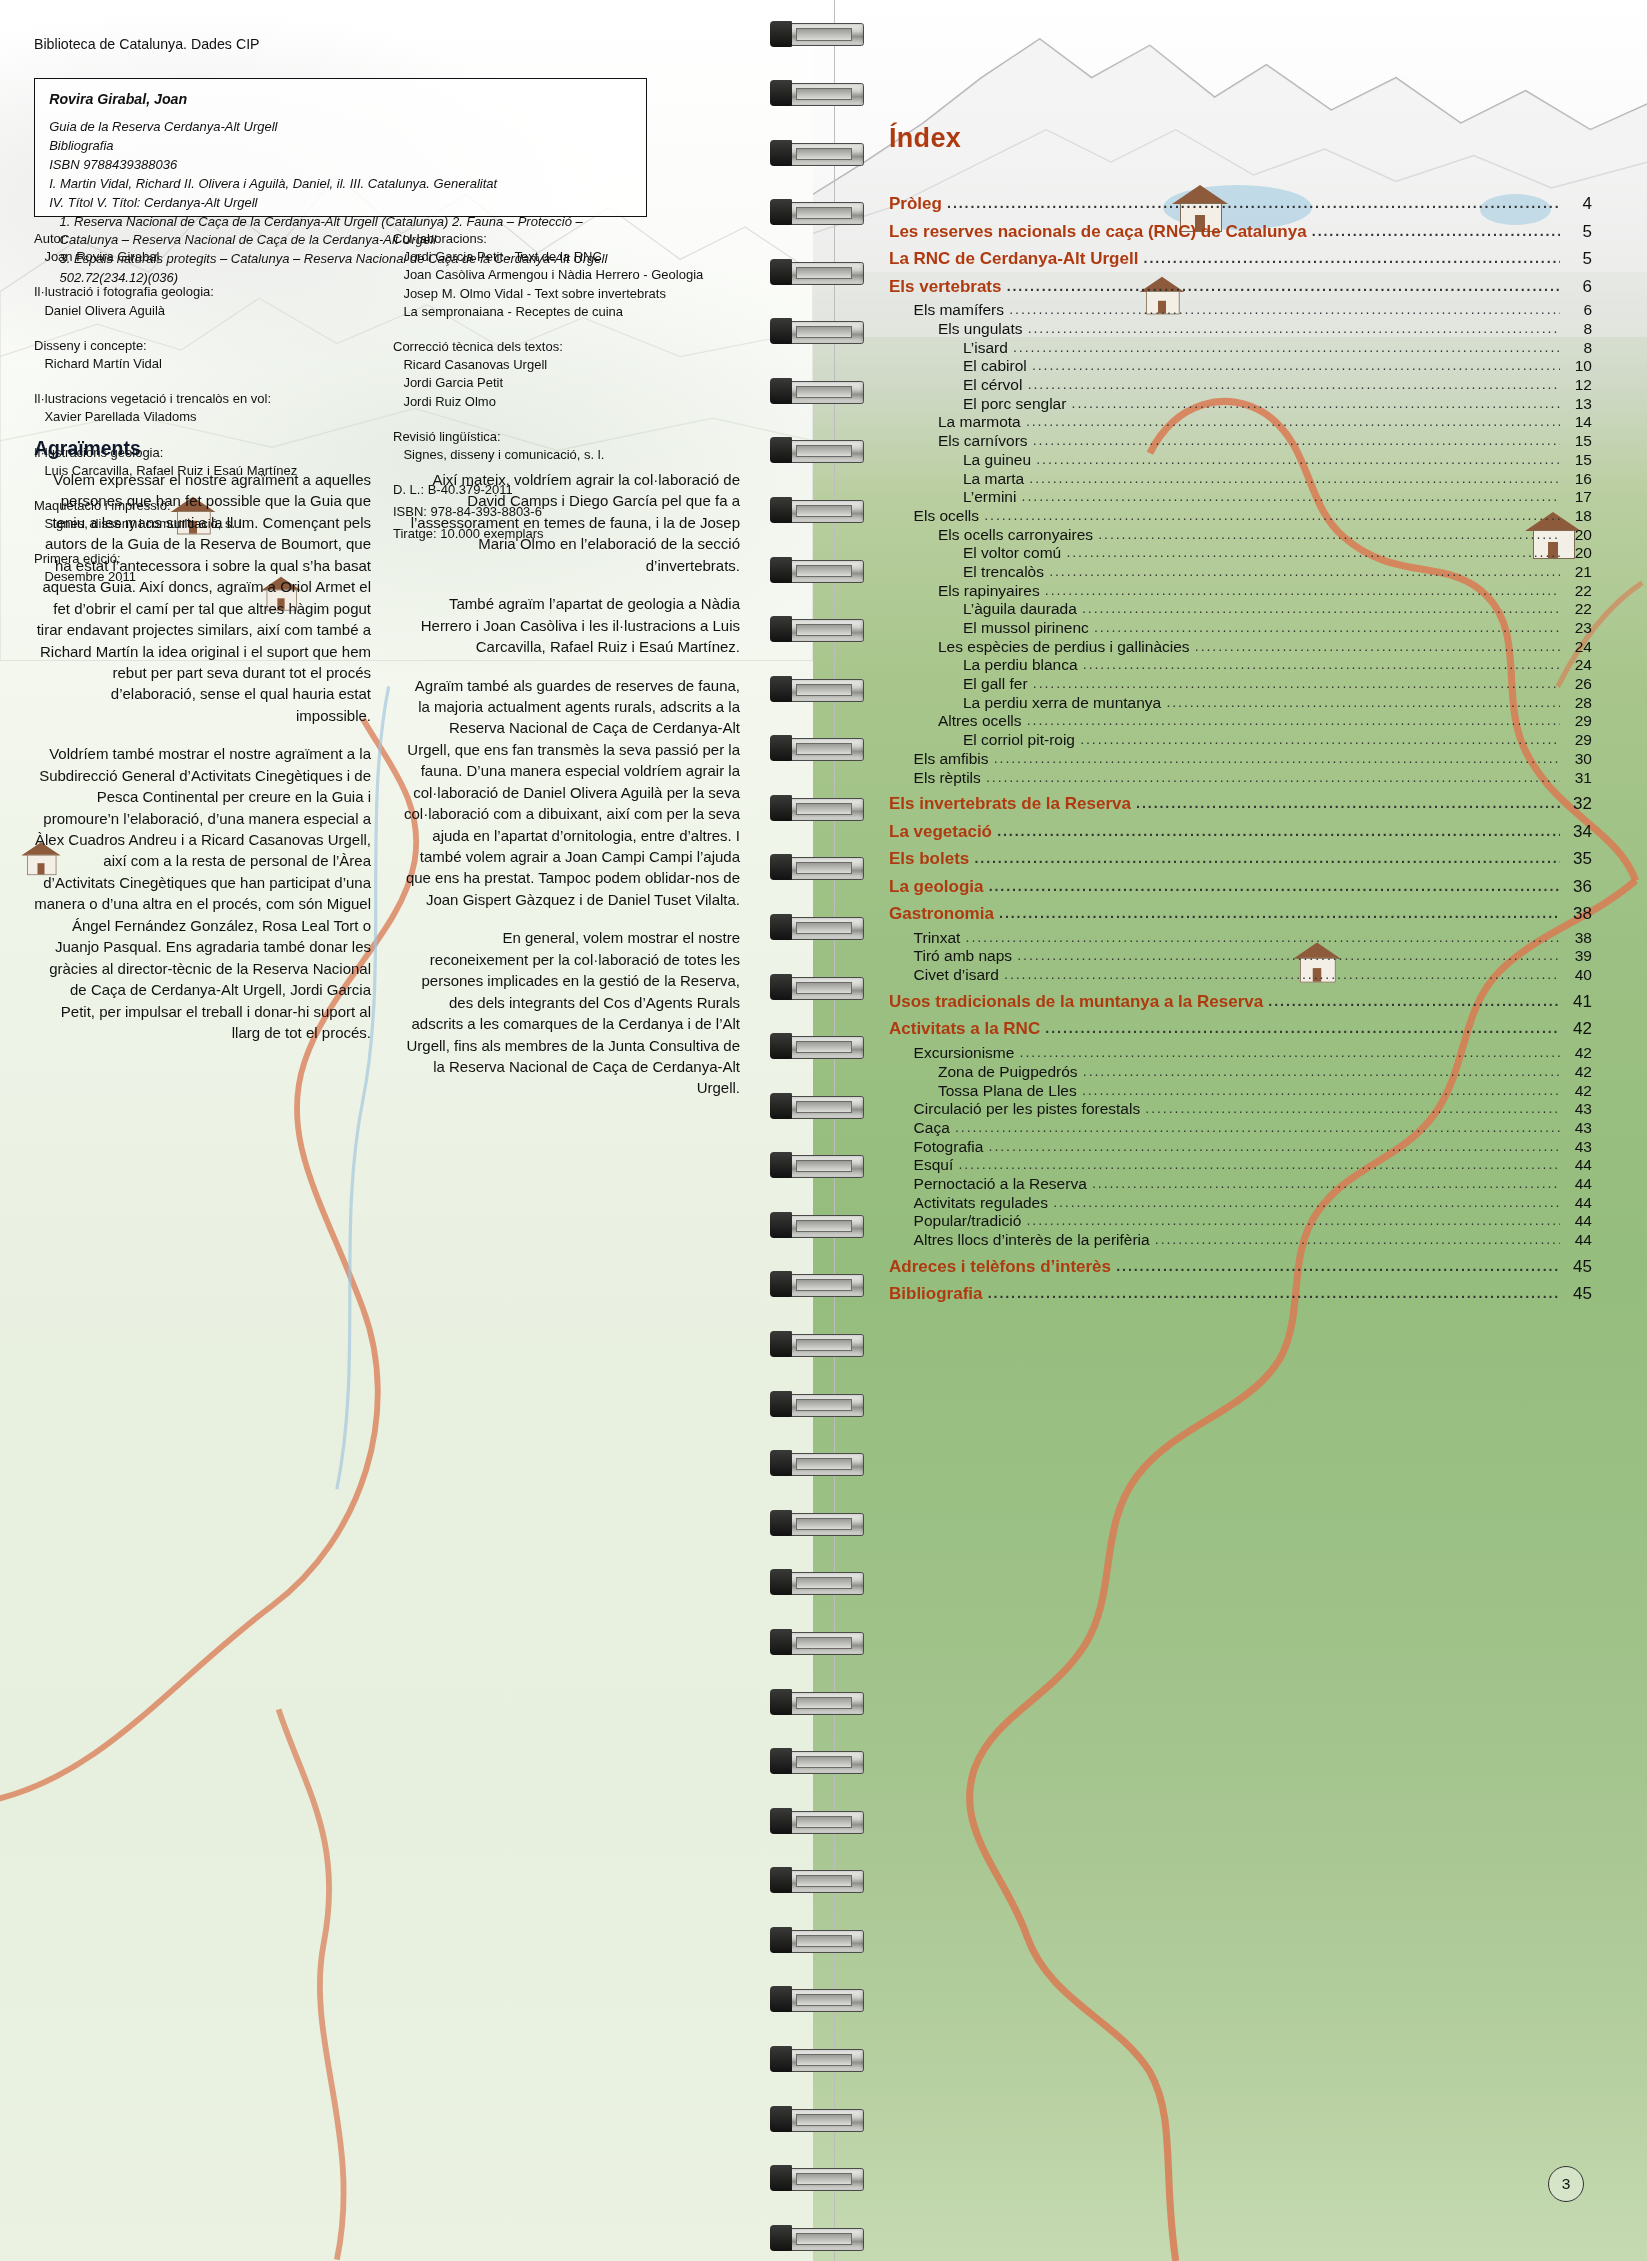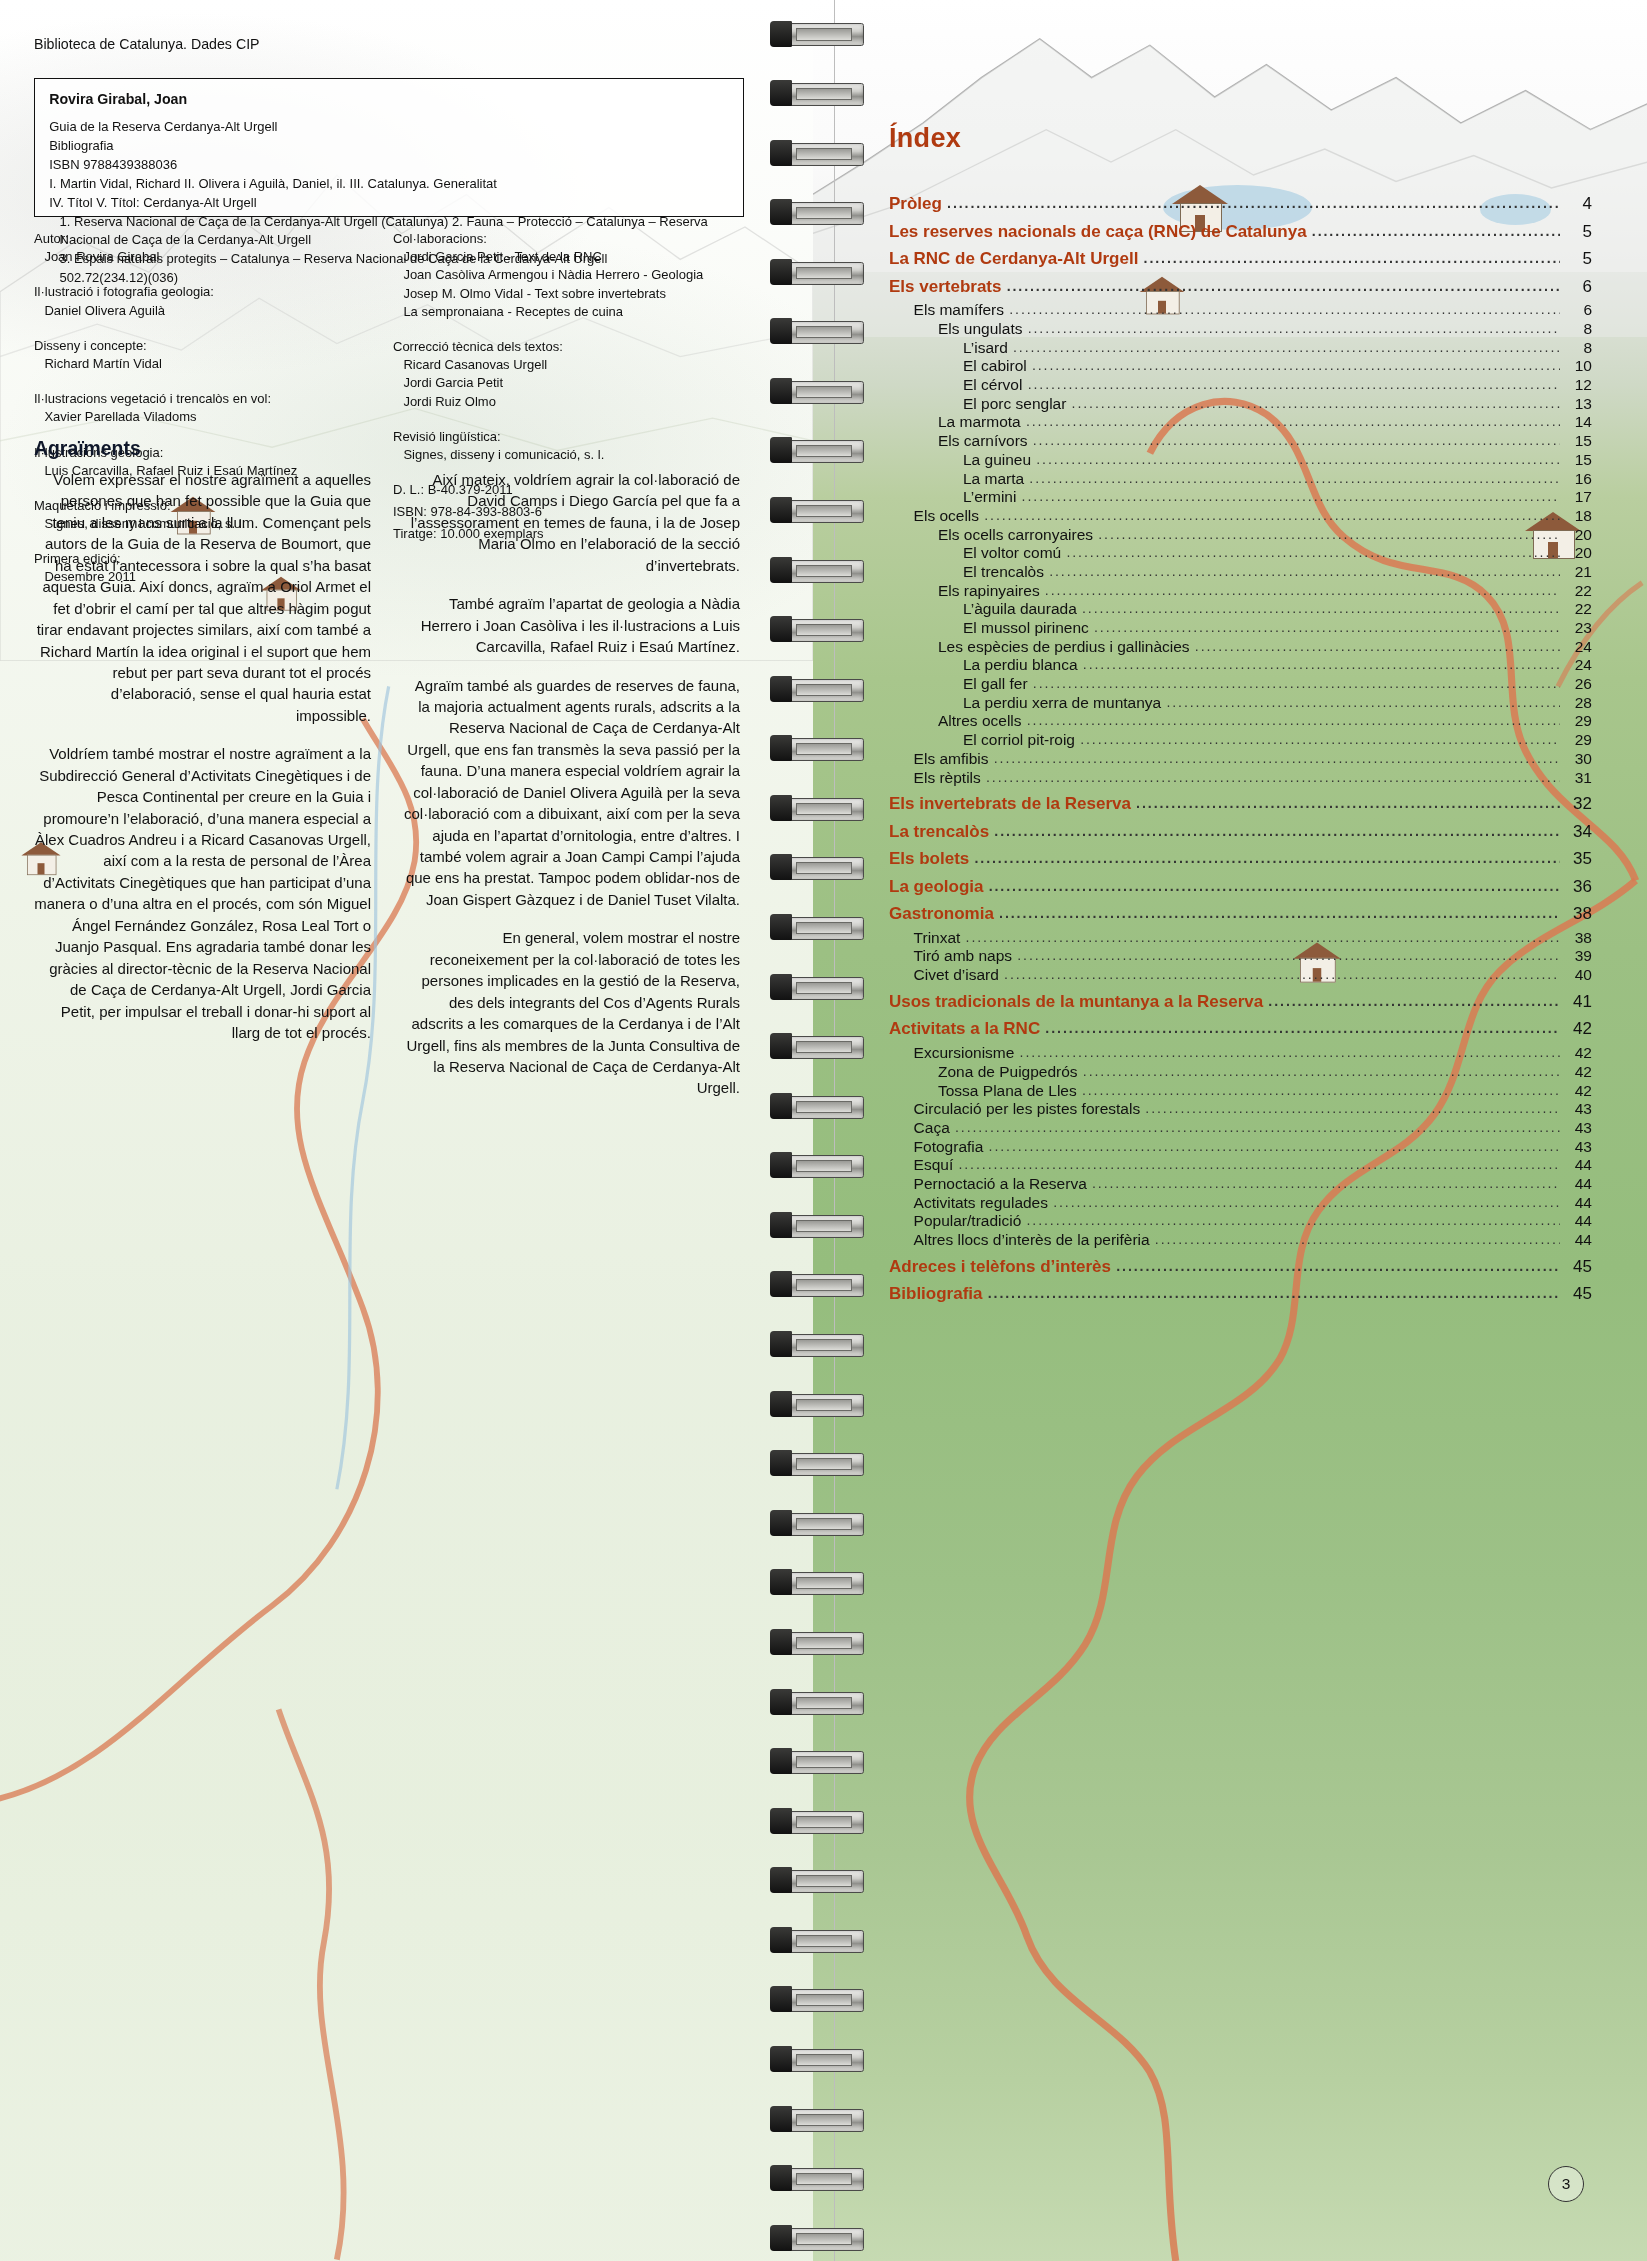--- a/index.html
+++ b/index.html
@@ -27,25 +27,26 @@
   }
   .left-hills {
     position:absolute; left:0; top:78px; width:813px; height:583px;
     opacity:0.5;
   }
   .cip-head {
     position:absolute; left:34px; top:36px;
     font-size:14.2px; color:#111;
   }
   .cip-box {
-    position:absolute; left:34px; top:78px; width:710px; height:139px;
+    position:absolute; left:34px; top:78px; width:613px; height:139px;
     border:1.3px solid #111;
     background:rgba(255,255,255,0.82);
     box-sizing:border-box;
     padding:11.7px 14.2px;
+    font-style:italic;
   }
   .cip-title { font-weight:bold; font-size:14.2px; color:#111; margin-bottom:11.7px; }
   .cip-line { font-size:13px; color:#111; line-height:1.45; }
   .cip-indent { padding-left:10.4px; }
 
   .credits {
     position:absolute; left:34px; top:230px; width:712px;
     display:flex; gap:22px;
   }
   .credits-col { width:337px; }
@@ -513,21 +514,21 @@
         <span class="lbl">Els rèptils</span>
         <span class="dots">........................................................................................................................................................................................................</span>
         <span class="pg">31</span>
       </div>
       <div class="toc-row lvl0">
         <span class="lbl">Els invertebrats de la Reserva</span>
         <span class="dots">........................................................................................................................................................................................................</span>
         <span class="pg">32</span>
       </div>
       <div class="toc-row lvl0">
-        <span class="lbl">La trencalòs</span>
+        <span class="lbl">La vegetació</span>
         <span class="dots">........................................................................................................................................................................................................</span>
         <span class="pg">34</span>
       </div>
       <div class="toc-row lvl0">
         <span class="lbl">Els bolets</span>
         <span class="dots">........................................................................................................................................................................................................</span>
         <span class="pg">35</span>
       </div>
       <div class="toc-row lvl0">
         <span class="lbl">La geologia</span>

